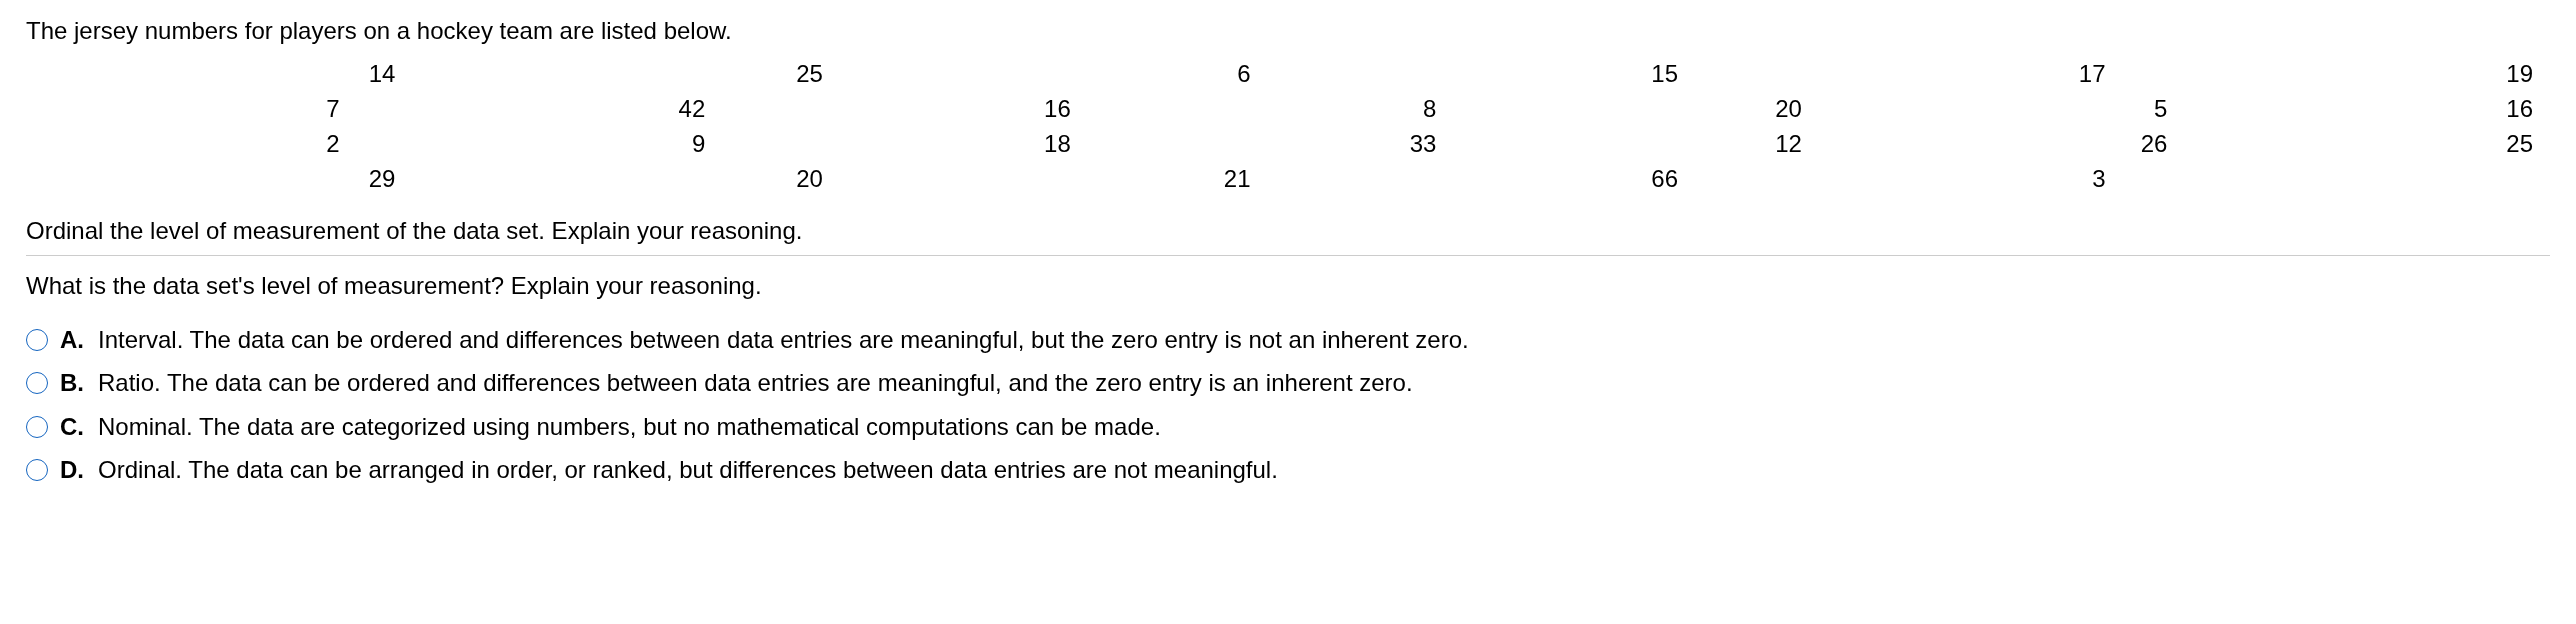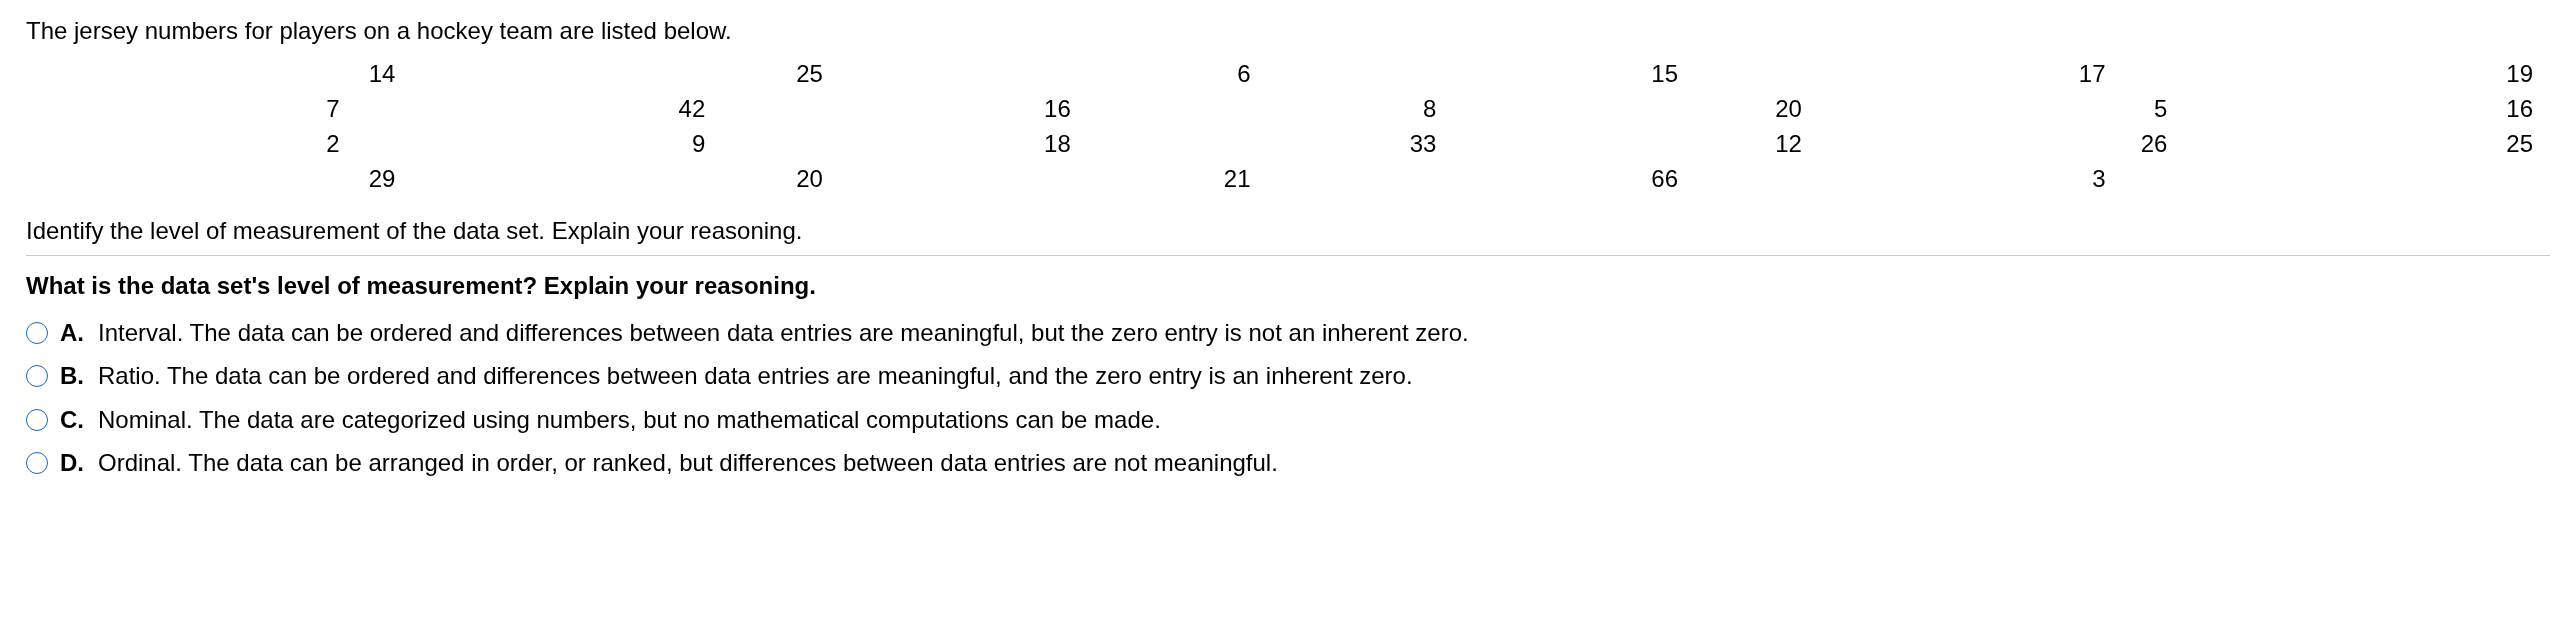--- a/index.html
+++ b/index.html
@@ -32,22 +32,21 @@
     }
     .instruction {
       margin: 17px 0 10.3px 0;
     }
     hr.sep {
       border: none;
       border-top: 0.9px solid #ccc;
       margin: 6.9px 0 15.5px 0;
     }
     .question {
-      margin-bottom: 19px;
-      font-weight: bold;
+      margin-bottom: 26px;
     }
     .choices {
       display: flex;
       flex-direction: column;
       gap: 15.5px;
     }
     .choice {
       display: flex;
       align-items: center;
       gap: 12px;
@@ -104,21 +103,21 @@
   <div class="data-row">
     <div class="data-cell">29</div>
     <div class="data-cell">20</div>
     <div class="data-cell">21</div>
     <div class="data-cell">66</div>
     <div class="data-cell">3</div>
     <div class="data-cell"></div>
   </div>
 </div>
 
-<div class="instruction">Identify the level of measurement of the data set. Explain your reasoning.</div>
+<div class="instruction">Ordinal the level of measurement of the data set. Explain your reasoning.</div>
 
 <hr class="sep">
 
 <div class="question">What is the data set's level of measurement? Explain your reasoning.</div>
 
 <div class="choices">
   <div class="choice">
     <div class="radio"></div>
     <span class="choice-letter">A.</span>
     <span class="choice-text">Interval. The data can be ordered and differences between data entries are meaningful, but the zero entry is not an inherent zero.</span>

